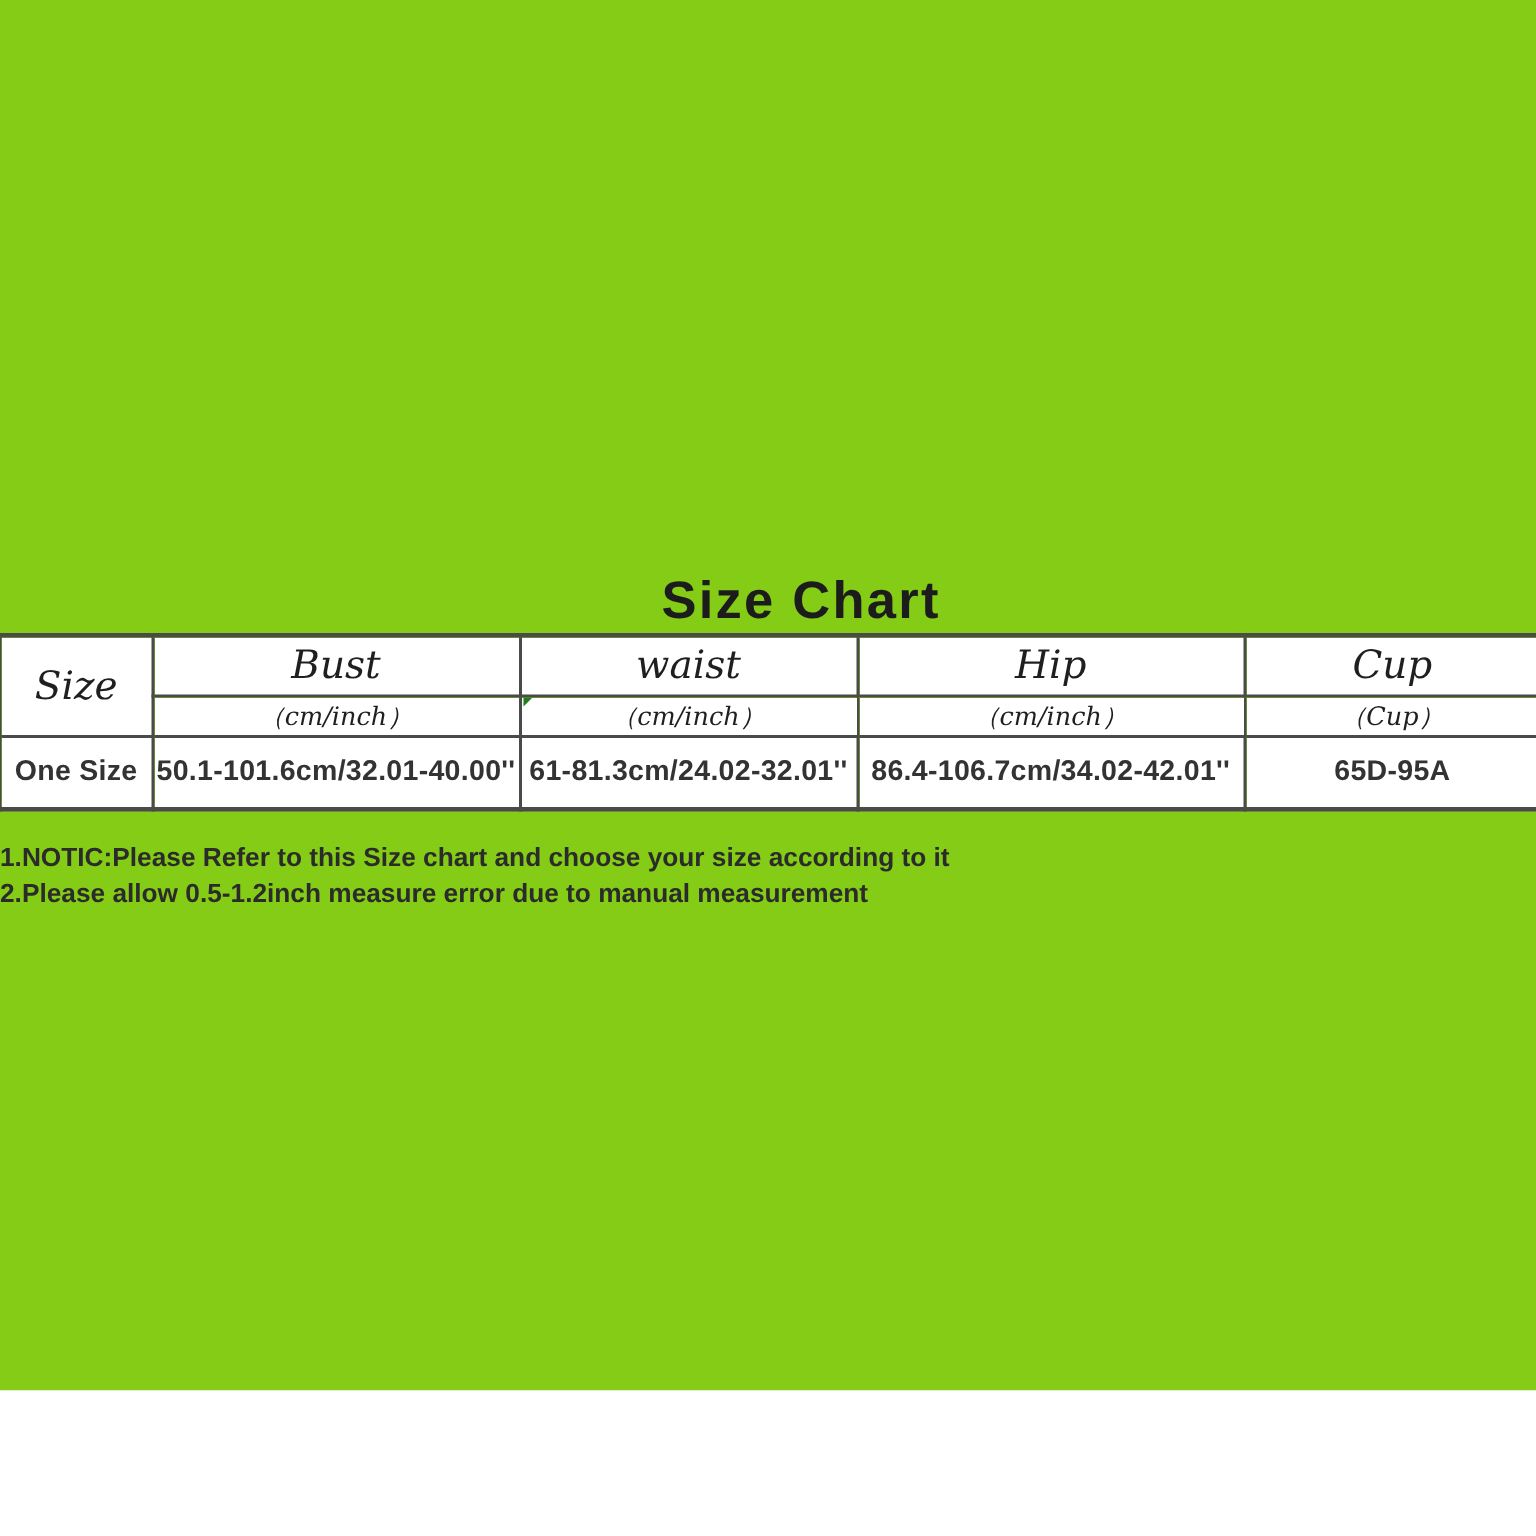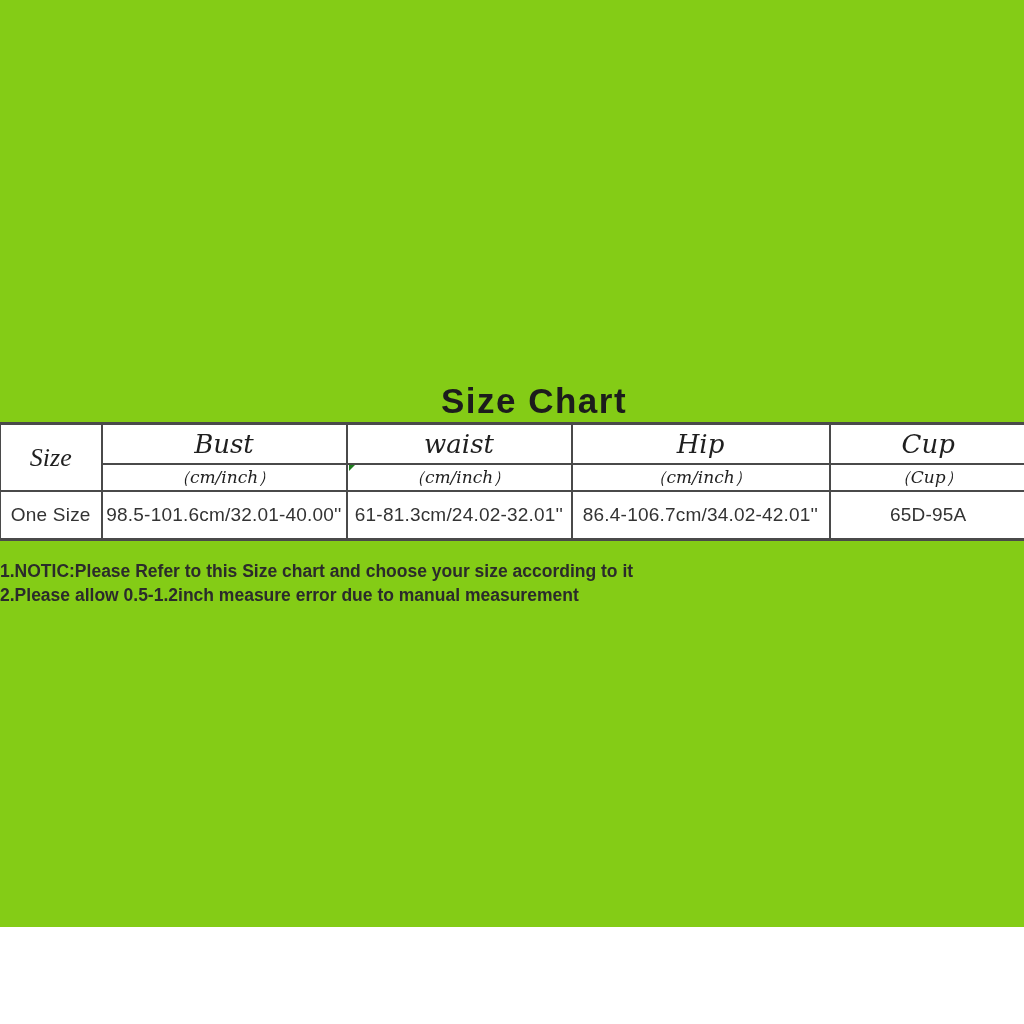--- a/index.html
+++ b/index.html
@@ -50,26 +50,26 @@
   .hdr {
     font-family: "DejaVu Serif", serif;
     font-style: italic;
     color: #1f1f1f;
   }
   tr.label-row td { height: 38px; font-size: 26px; }
   tr.unit-row td  { height: 25px; font-size: 17px; position: relative; }
   tr.data-row td  {
     height: 46px;
     font-size: 19px;
-    font-weight: normal;
+    font-weight: bold;
     font-family: "Liberation Sans", sans-serif;
     color: #333333;
     letter-spacing: 0.2px;
   }
-  td.size-cell { font-size: 27px; font-family: Liberation Serif, serif; }
+  td.size-cell { font-size: 27px; }
   .comment-marker {
     position: absolute;
     top: 0;
     left: 1px;
     width: 0;
     height: 0;
     border-top: 6px solid #1e7e1e;
     border-right: 6px solid transparent;
   }
   .notes {
@@ -111,21 +111,21 @@
       <tr class="unit-row">
         <td class="hdr">（cm/inch）</td>
         <td class="hdr">
           <span class="comment-marker"></span><span>（cm/inch）</span>
         </td>
         <td class="hdr">（cm/inch）</td>
         <td class="hdr">（Cup）</td>
       </tr>
       <tr class="data-row">
         <td>One Size</td>
-        <td>98.5-101.6cm/32.01-40.00''</td>
+        <td>50.1-101.6cm/32.01-40.00''</td>
         <td>61-81.3cm/24.02-32.01''</td>
         <td>86.4-106.7cm/34.02-42.01''</td>
         <td>65D-95A</td>
       </tr>
     </tbody>
   </table>
 
   <div class="notes">
     <p>1.NOTIC:Please Refer to this Size chart and choose your size according to it</p>
     <p>2.Please allow 0.5-1.2inch measure error due to manual measurement</p>

